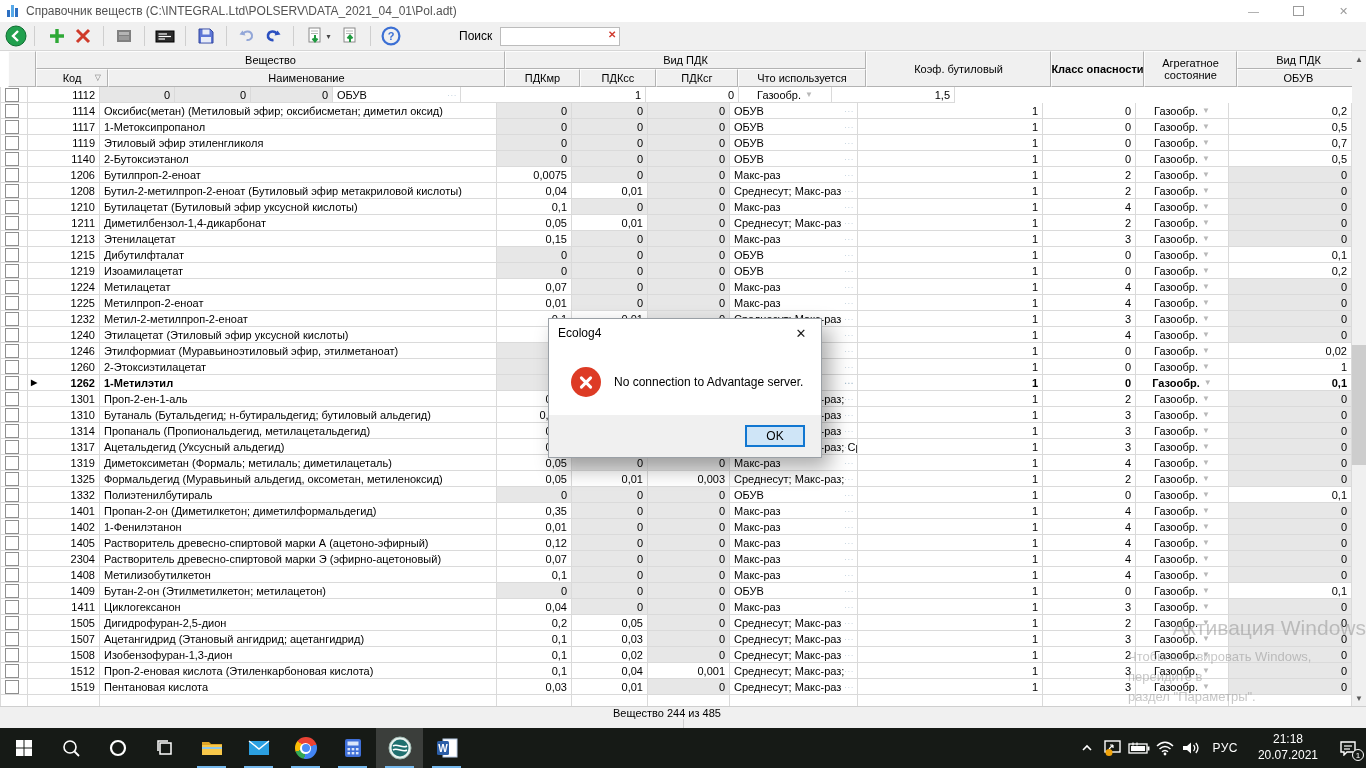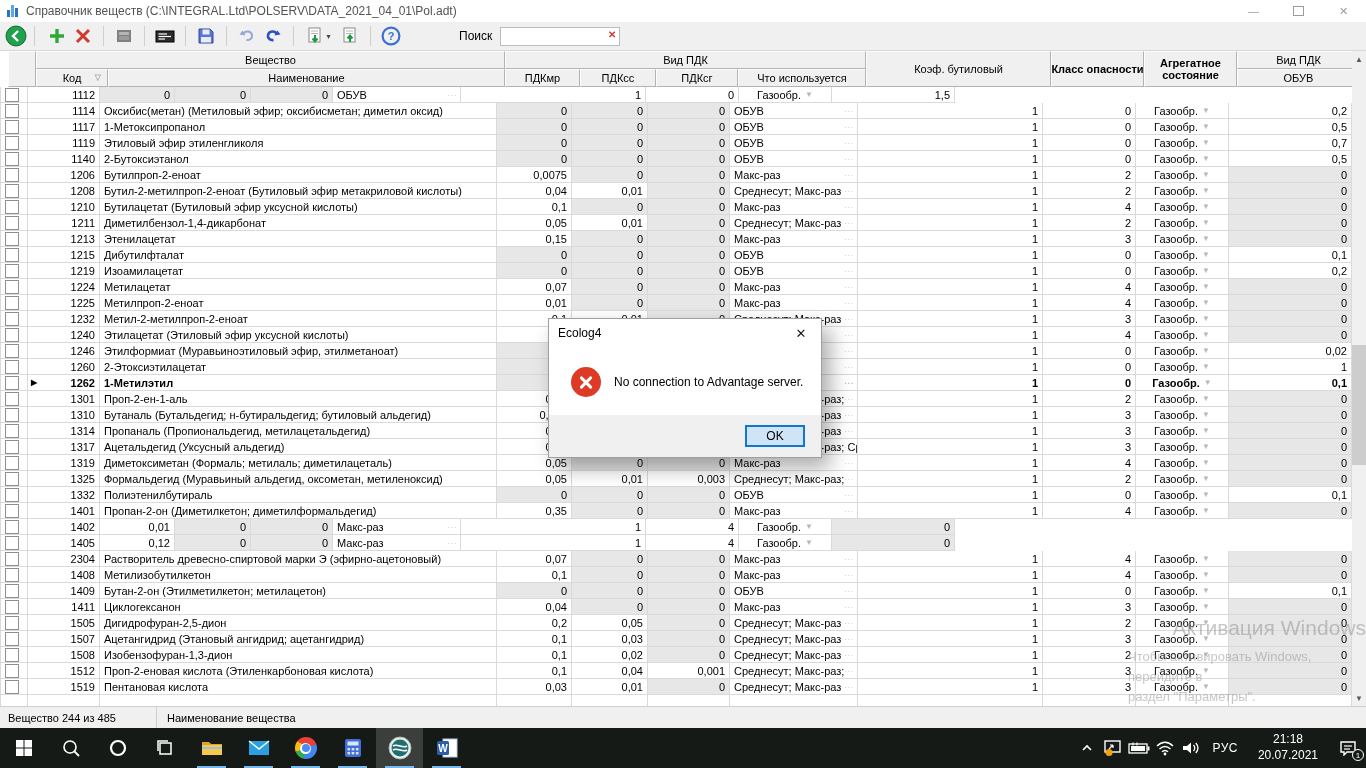--- a/index.html
+++ b/index.html
@@ -65,21 +65,21 @@
   .sel .gc{font-weight:bold;}
 
   
   .vscroll{position:absolute;top:51px;right:0;width:14px;height:655px;background:#f0f0f0;z-index:3;}
   .varrow{position:absolute;left:0;width:14px;height:16px;display:flex;align-items:center;justify-content:center;color:#5a5a5a;font-size:8px;}
   .varrow.up{top:0;}
   .varrow.down{bottom:0;}
   .vthumb{position:absolute;top:294px;left:0;width:14px;height:120px;background:#cdcdcd;}
 
   
-  .statusbar{position:absolute;top:706px;left:0;right:0;height:22px;background:#f0f0f0;border-top:1px solid #cfcfcf;display:flex;align-items:center;font-size:11px;color:#000;z-index:4;}
+  .statusbar{position:absolute;top:706px;left:0;right:0;height:22px;background:#f0f0f0;border-top:1px solid #cfcfcf;display:flex;align-items:center;font-size:11px;color:#000;z-index:4;flex-direction:column;}
   .sb-left{width:148px;padding-left:8px;flex:none;}
   .sb-sep{width:1px;height:22px;background:#cfcfcf;flex:none;}
   .sb-right{padding-left:10px;}
 
   
   .dialog{position:absolute;left:548px;top:318px;width:274px;height:140px;background:#fff;
           border:1px solid #9aa0a6;box-shadow:8px 10px 20px rgba(0,0,0,0.33);z-index:20;box-sizing:border-box;}
   .dlg-title{height:28px;display:flex;align-items:center;font-size:12px;color:#000;padding-left:9px;}
   .dlg-close{position:absolute;top:0;right:0;width:40px;height:28px;display:flex;align-items:center;justify-content:center;font-size:13px;color:#1b1b1b;}
   .dlg-body{position:absolute;top:28px;left:0;right:0;height:70px;display:flex;align-items:center;}
@@ -223,21 +223,21 @@
       <span class="search-clear">✕</span>
     </div>
   </div>
 
   <div class="ghead">
     <div class="hcell" style="left:0;top:0;width:28px;height:36px;"></div>
     <div class="hcell" style="left:28px;top:0;width:469px;height:18px;">Вещество</div>
     <div class="hcell" style="left:497px;top:0;width:361px;height:18px;">Вид ПДК</div>
     <div class="hcell" style="left:858px;top:0;width:185px;height:36px;">Коэф. бутиловый</div>
     <div class="hcell" style="left:1043px;top:0;width:93px;height:36px;font-weight:bold;">Класс опасности</div>
-    <div class="hcell wrap" style="left:1136px;top:0;width:93px;height:36px;padding:0 6px;font-weight:bold;">Агрегатное состояние</div>
+    <div class="hcell wrap" style="left:1136px;top:0;width:93px;height:36px;padding:0 6px;">Агрегатное состояние</div>
     <div class="hcell" style="left:1229px;top:0;width:123px;height:18px;">Вид ПДК</div>
     <div class="hcell" style="left:1229px;top:18px;width:123px;height:18px;">ОБУВ</div>
     <div class="hcell" style="left:28px;top:18px;width:72px;height:18px;">
       <span>Код</span>
       <span class="sort-glyph">▽</span>
     </div>
     <div class="hcell" style="left:100px;top:18px;width:397px;height:18px;">Наименование</div>
     <div class="hcell" style="left:497px;top:18px;width:75px;height:18px;">ПДКмр</div>
     <div class="hcell" style="left:572px;top:18px;width:76px;height:18px;">ПДКсс</div>
     <div class="hcell" style="left:648px;top:18px;width:82px;height:18px;">ПДКсг</div>
@@ -809,40 +809,42 @@
           <span>Газообр.</span>
           <span class="chev">▼</span>
         </div>
         <div class="gc obuvc num zero">0</div>
       </div>
       <div class="grow">
         <div class="gc cb first">
           <div class="box"></div>
         </div>
         <div class="gc codec num">1402</div>
+        <div class="gc namec">1-Фенилэтанон</div>
         <div class="gc pmr num">0,01</div>
         <div class="gc pss num zero">0</div>
         <div class="gc psg num zero">0</div>
         <div class="gc usagec">
           <span>Макс-раз</span>
           <span class="dots">∙∙∙</span>
         </div>
         <div class="gc koefc num">1</div>
         <div class="gc klassc num">4</div>
         <div class="gc statec">
           <span>Газообр.</span>
           <span class="chev">▼</span>
         </div>
         <div class="gc obuvc num zero">0</div>
       </div>
       <div class="grow">
         <div class="gc cb first">
           <div class="box"></div>
         </div>
         <div class="gc codec num">1405</div>
+        <div class="gc namec">Растворитель древесно-спиртовой марки А (ацетоно-эфирный)</div>
         <div class="gc pmr num">0,12</div>
         <div class="gc pss num zero">0</div>
         <div class="gc psg num zero">0</div>
         <div class="gc usagec">
           <span>Макс-раз</span>
           <span class="dots">∙∙∙</span>
         </div>
         <div class="gc koefc num">1</div>
         <div class="gc klassc num">4</div>
         <div class="gc statec">

